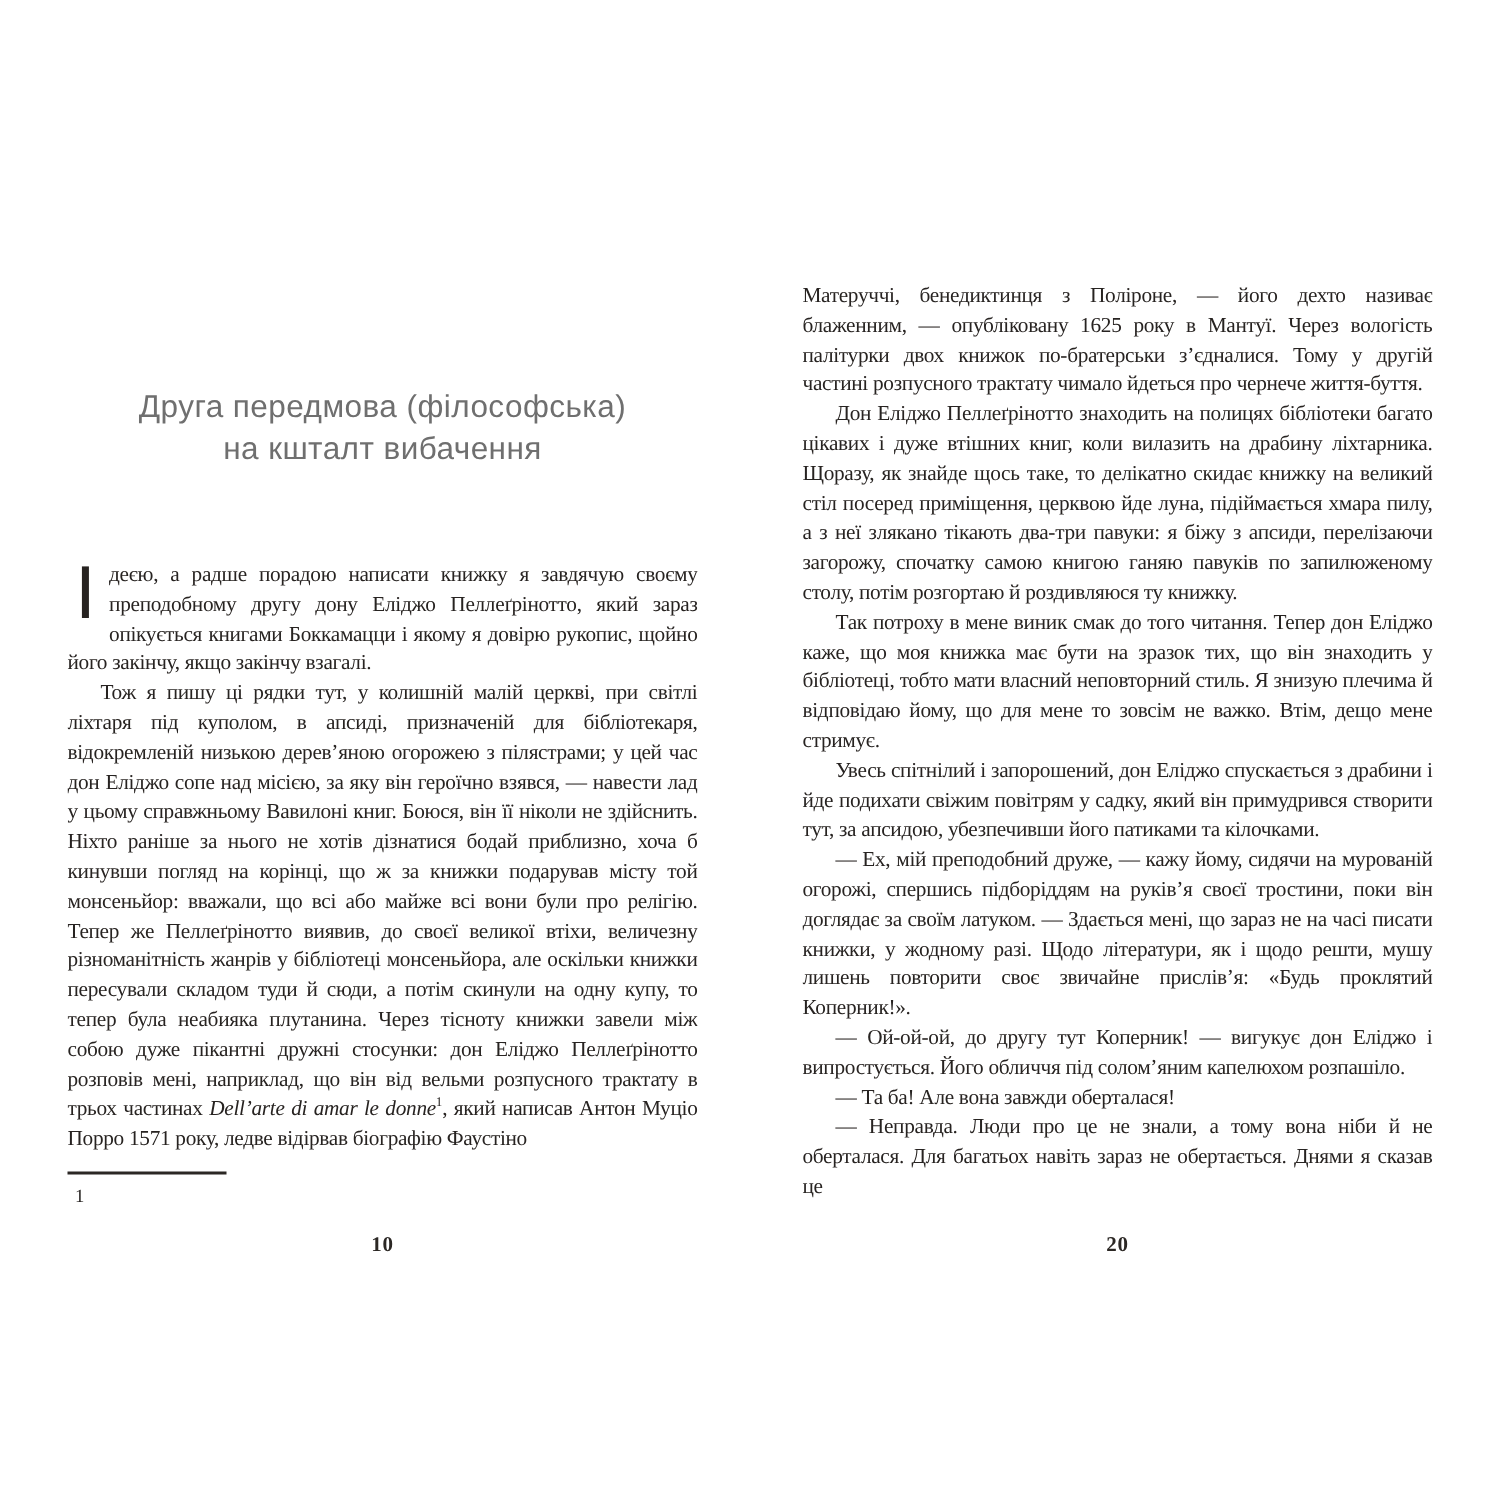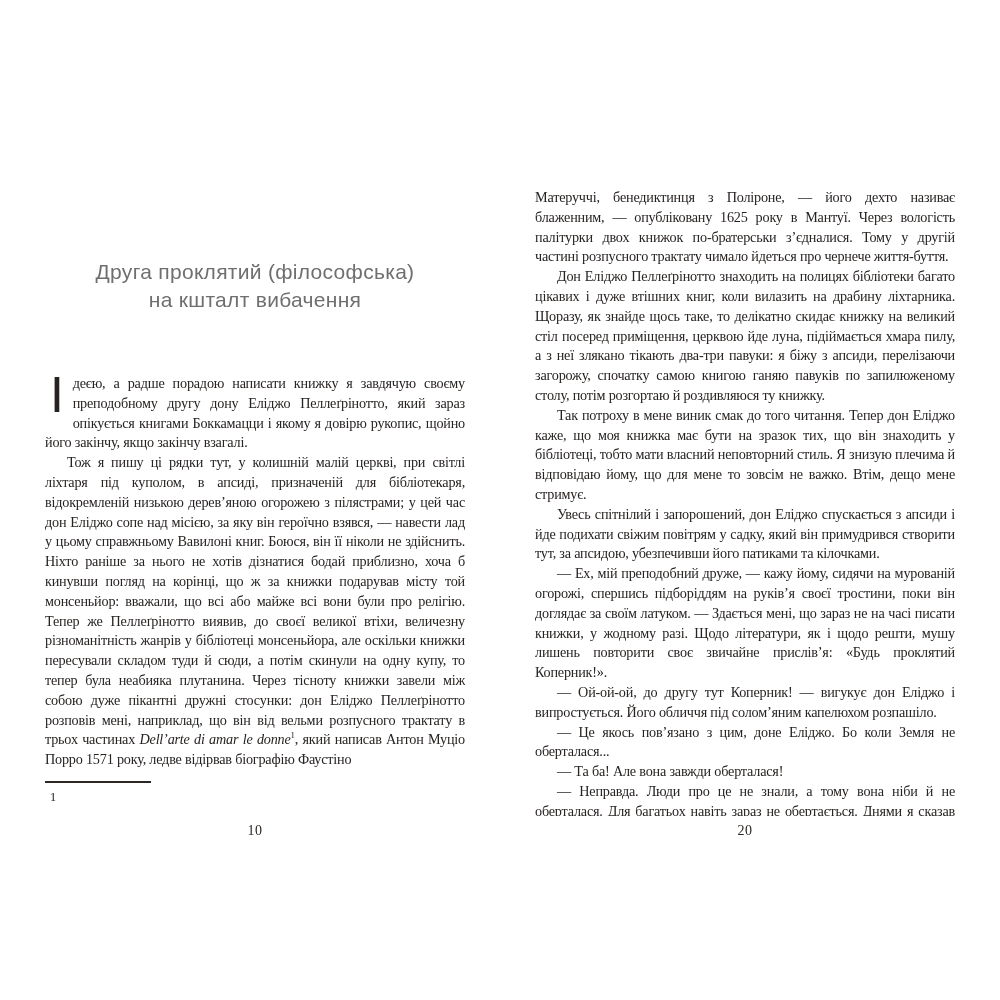--- a/index.html
+++ b/index.html
@@ -65,30 +65,31 @@
   }
   .fn-marker { position:absolute; left:5px; top:0; font-style:normal; }
   .footnote-text em { font-style:italic; }
 
   .page-number {
     position:absolute; top:823px; left:0; right:0;
     text-align:center;
     font-size:14px;
     letter-spacing:0.5px;
     color:#2b2724;
+    font-weight:bold;
   }
 </style>
 </head>
 <body>
 
 <div class="spread">
 
   <section class="page page-left">
     <h1 class="chapter-title">
-      <span>Друга проклятий (філософська)</span><br>
+      <span>Друга передмова (філософська)</span><br>
       <span>на кшталт вибачення</span>
     </h1>
 
     <div class="body-text" id="left-paragraphs">
         <p class="para"><span class="dropcap">І</span>деєю, а радше порадою написати книжку я завдячую своєму преподобному другу дону Еліджо Пеллеґрінотто, який зараз опікується книгами Боккамацци і якому я довірю рукопис, щойно його закінчу, якщо закінчу взагалі.</p>
         <p class="para indent">Тож я пишу ці рядки тут, у колишній малій церкві, при світлі ліхтаря під куполом, в апсиді, призначеній для бібліотекаря, відокремленій низькою дерев’яною огорожею з пілястрами; у цей час дон Еліджо сопе над місією, за яку він героїчно взявся, — навести лад у цьому справжньому Вавилоні книг. Боюся, він її ніколи не здійснить. Ніхто раніше за нього не хотів дізнатися бодай приблизно, хоча б кинувши погляд на корінці, що ж за книжки подарував місту той монсеньйор: вважали, що всі або майже всі вони були про релігію. Тепер же Пеллеґрінотто виявив, до своєї великої втіхи, величезну різноманітність жанрів у бібліотеці монсеньйора, але оскільки книжки пересували складом туди й сюди, а потім скинули на одну купу, то тепер була неабияка плутанина. Через тісноту книжки завели між собою дуже пікантні дружні стосунки: дон Еліджо Пеллеґрінотто розповів мені, наприклад, що він від вельми розпусного трактату в трьох частинах <em>Dell’arte di amar le donne</em><sup>1</sup>, який написав Антон Муціо Порро 1571 року, ледве відірвав біографію Фаустіно</p>
       </div>
 
     <div class="footnote">
       <div class="footnote-rule"></div>
@@ -98,23 +99,22 @@
     </div>
 
     <div class="page-number">10</div>
   </section>
 
   <section class="page page-right">
     <div class="body-text" id="right-paragraphs">
         <p class="para">Матеруччі, бенедиктинця з Поліроне, — його дехто називає блаженним, — опубліковану 1625 року в Мантуї. Через вологість палітурки двох книжок по-братерськи з’єдналися. Тому у другій частині розпусного трактату чимало йдеться про чернече життя-буття.</p>
         <p class="para indent">Дон Еліджо Пеллеґрінотто знаходить на полицях бібліотеки багато цікавих і дуже втішних книг, коли вилазить на драбину ліхтарника. Щоразу, як знайде щось таке, то делікатно скидає книжку на великий стіл посеред приміщення, церквою йде луна, підіймається хмара пилу, а з неї злякано тікають два-три павуки: я біжу з апсиди, перелізаючи загорожу, спочатку самою книгою ганяю павуків по запилюженому столу, потім розгортаю й роздивляюся ту книжку.</p>
         <p class="para indent">Так потроху в мене виник смак до того читання. Тепер дон Еліджо каже, що моя книжка має бути на зразок тих, що він знаходить у бібліотеці, тобто мати власний неповторний стиль. Я знизую плечима й відповідаю йому, що для мене то зовсім не важко. Втім, дещо мене стримує.</p>
-        <p class="para indent">Увесь спітнілий і запорошений, дон Еліджо спускається з апсиди і йде подихати свіжим повітрям у садку, який він примудрився створити тут, за апсидою, убезпечивши його патиками та кілочками.</p>
+        <p class="para indent">Увесь спітнілий і запорошений, дон Еліджо спускається з драбини і йде подихати свіжим повітрям у садку, який він примудрився створити тут, за апсидою, убезпечивши його патиками та кілочками.</p>
         <p class="para indent">— Ех, мій преподобний друже, — кажу йому, сидячи на мурованій огорожі, спершись підборіддям на руків’я своєї тростини, поки він доглядає за своїм латуком. — Здається мені, що зараз не на часі писати книжки, у жодному разі. Щодо літератури, як і щодо решти, мушу лишень повторити своє звичайне прислів’я: «Будь проклятий Коперник!».</p>
         <p class="para indent">— Ой-ой-ой, до другу тут Коперник! — вигукує дон Еліджо і випростується. Його обличчя під солом’яним капелюхом розпашіло.</p>
-        <p class="para indent">— Це якось пов’язано з цим, доне Еліджо. Бо коли Земля не оберталася...</p>
         <p class="para indent">— Та ба! Але вона завжди оберталася!</p>
         <p class="para indent">— Неправда. Люди про це не знали, а тому вона ніби й не оберталася. Для багатьох навіть зараз не обертається. Днями я сказав це</p>
       </div>
     <div class="page-number">20</div>
   </section>
 
 </div>
 
 </body></html>

